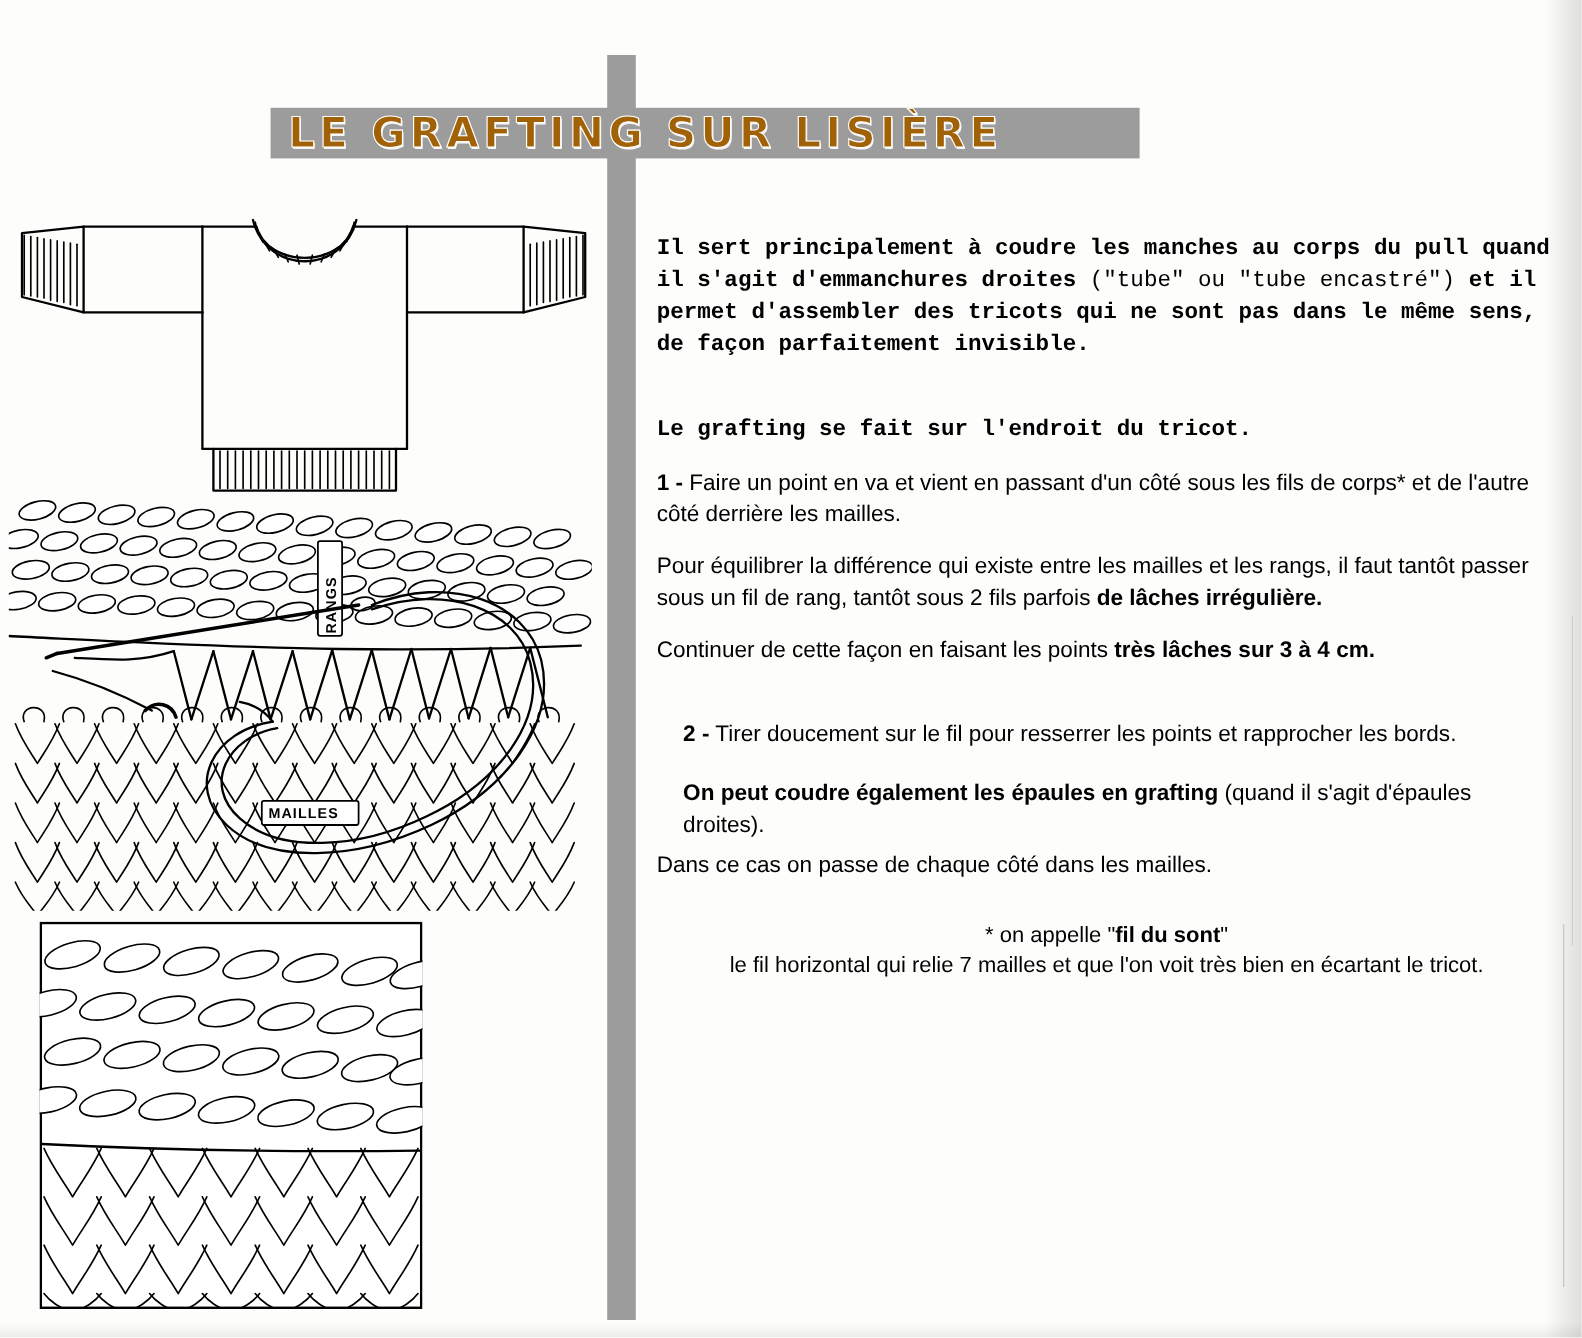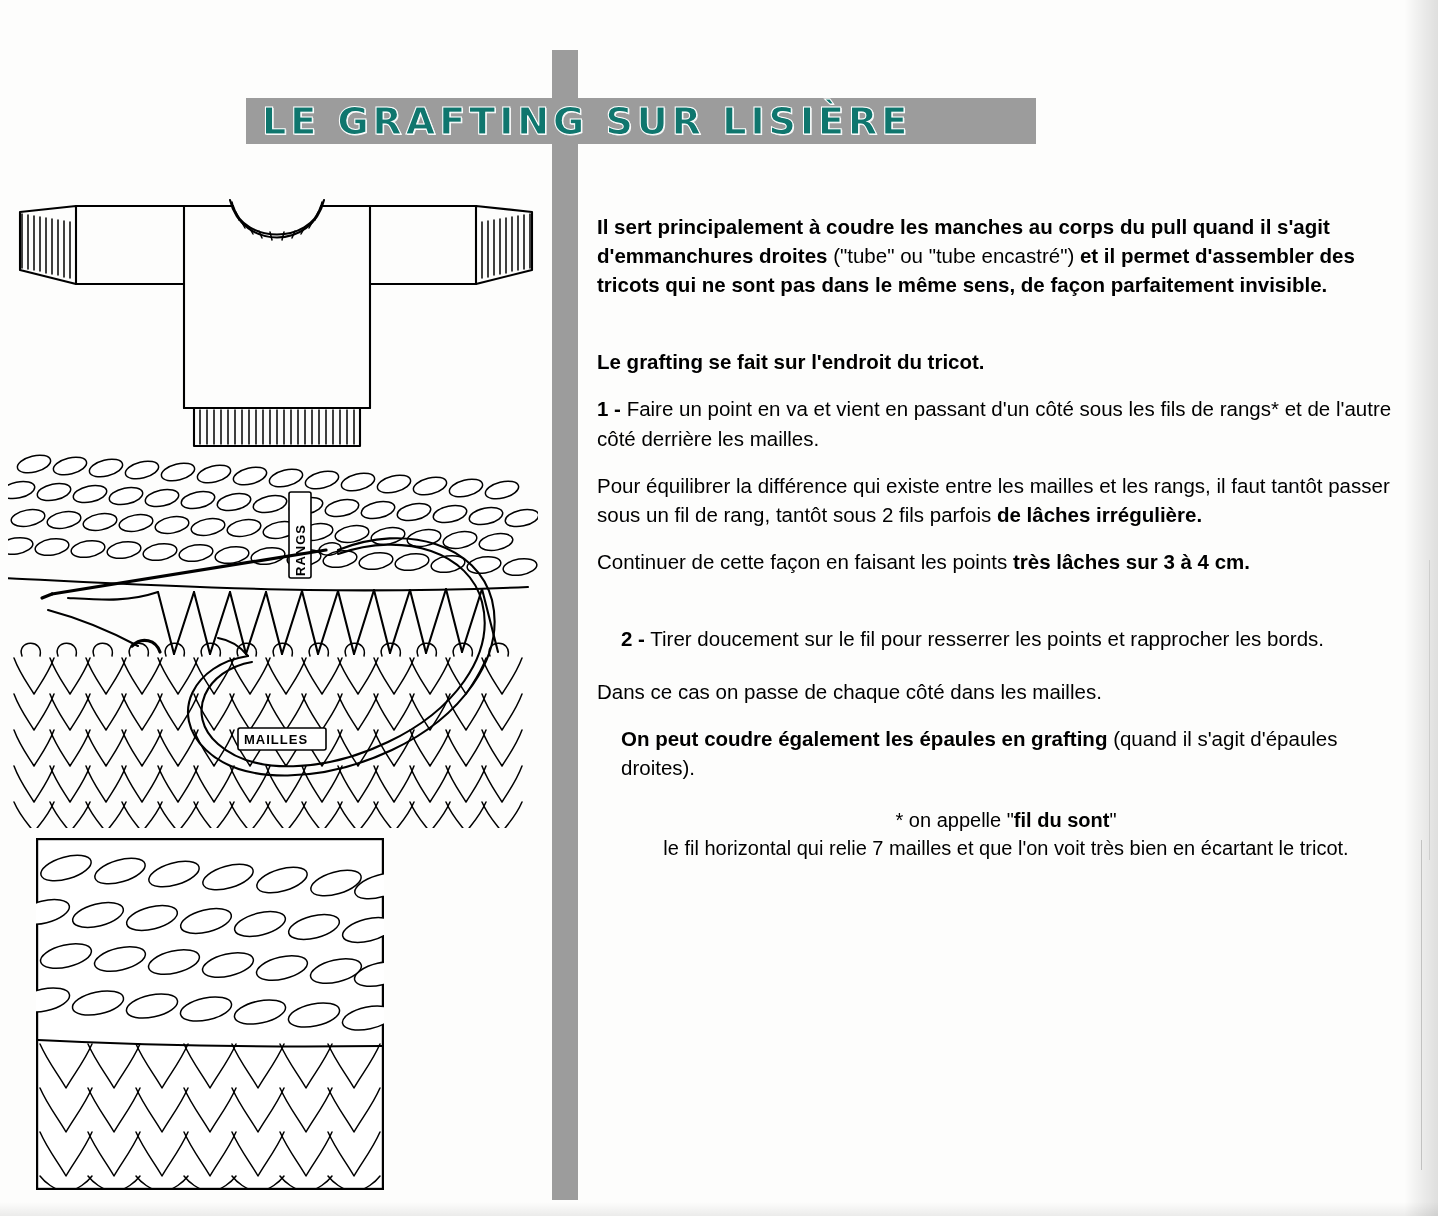--- a/index.html
+++ b/index.html
@@ -70,21 +70,21 @@
   }
 
   
   .title {
     position: absolute;
     left: 262px;
     top: 96px;
     width: 780px;
     height: 50px;
     line-height: 50px;
-    color: #0f766e;
+    color: #a16207;
     font-family: "DejaVu Sans", sans-serif;
     font-weight: 700;
     font-size: 38px;
     letter-spacing: 4px;
     white-space: nowrap;
     -webkit-text-stroke: 1px #ffffff;
     text-shadow: 1px 1px 0 rgba(255,255,255,0.9);
   }
 
   
@@ -94,21 +94,21 @@
     top: 212px;
     width: 818px;
   }
   .para {
     font-family: "Liberation Sans", sans-serif;
     font-size: 20.5px;
     line-height: 1.42;
     text-align: left;
     margin: 0 0 18px 0;
   }
-  .para.bold { font-weight: bold; }
+  .para.bold { font-weight: bold; font-family: Liberation Mono, monospace; }
   .para.tight { margin-bottom: 8px; margin-left: 24px; }
   .gap-lg { height: 30px; }
   .gap-md { height: 16px; }
   b, strong { font-weight: bold; }
 
   .footnote {
     font-family: "Liberation Sans", sans-serif;
     font-size: 20px;
     line-height: 1.4;
     text-align: center;
@@ -591,21 +591,21 @@
     <span style="font-weight:normal">("tube" ou "tube encastré")</span>
     <span>et il permet d'assembler des tricots qui ne sont pas dans le même sens, de façon parfaitement invisible.</span>
   </p>
 
   <div class="gap-lg"></div>
 
   <p class="para bold">Le grafting se fait sur l'endroit du tricot.</p>
 
   <p class="para">
     <b>1 -</b>
-    <span>Faire un point en va et vient en passant d'un côté sous les fils de rangs* et de l'autre côté derrière les mailles.</span>
+    <span>Faire un point en va et vient en passant d'un côté sous les fils de corps* et de l'autre côté derrière les mailles.</span>
   </p>
 
   <p class="para">
     <span>Pour équilibrer la différence qui existe entre les mailles et les rangs, il faut tantôt passer sous un fil de rang, tantôt sous 2 fils parfois</span>
     <b>de lâches irrégulière.</b>
   </p>
 
   <p class="para">
     <span>Continuer de cette façon en faisant les points</span>
     <b>très lâches sur 3 à 4 cm.</b>
@@ -613,25 +613,25 @@
 
   <div class="gap-lg"></div>
 
   <p class="para tight">
     <b>2 -</b>
     <span>Tirer doucement sur le fil pour resserrer les points et rapprocher les bords.</span>
   </p>
 
   <div class="gap-md"></div>
 
-  <p class="para">Dans ce cas on passe de chaque côté dans les mailles.</p>
   <p class="para tight">
     <b>On peut coudre également les épaules en grafting</b>
     <span>(quand il s'agit d'épaules droites).</span>
   </p>
+  <p class="para">Dans ce cas on passe de chaque côté dans les mailles.</p>
 
   <div class="gap-md"></div>
 
   <div class="footnote">
     <div>
       <span>* on appelle "</span><b>fil du sont</b><span>"</span>
     </div>
     <div>le fil horizontal qui relie 7 mailles et que l'on voit très bien en écartant le tricot.</div>
   </div>
 </div>

